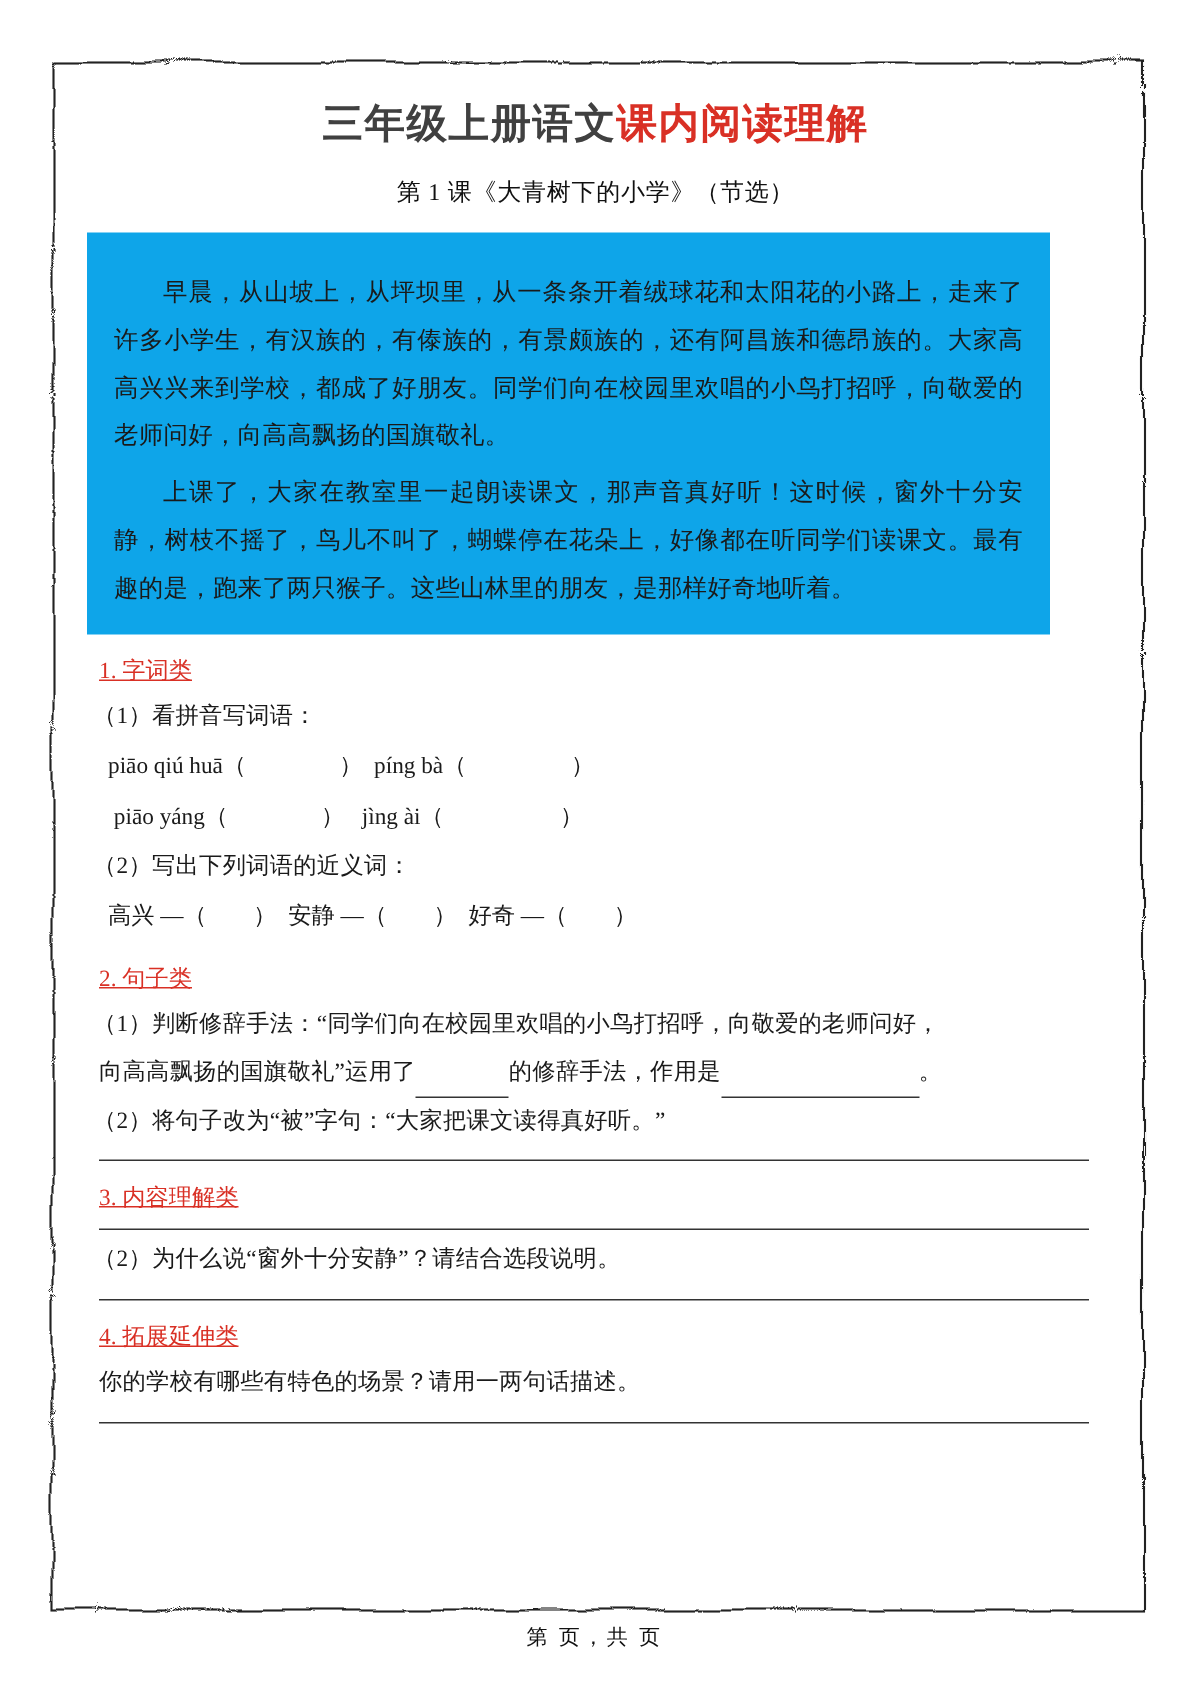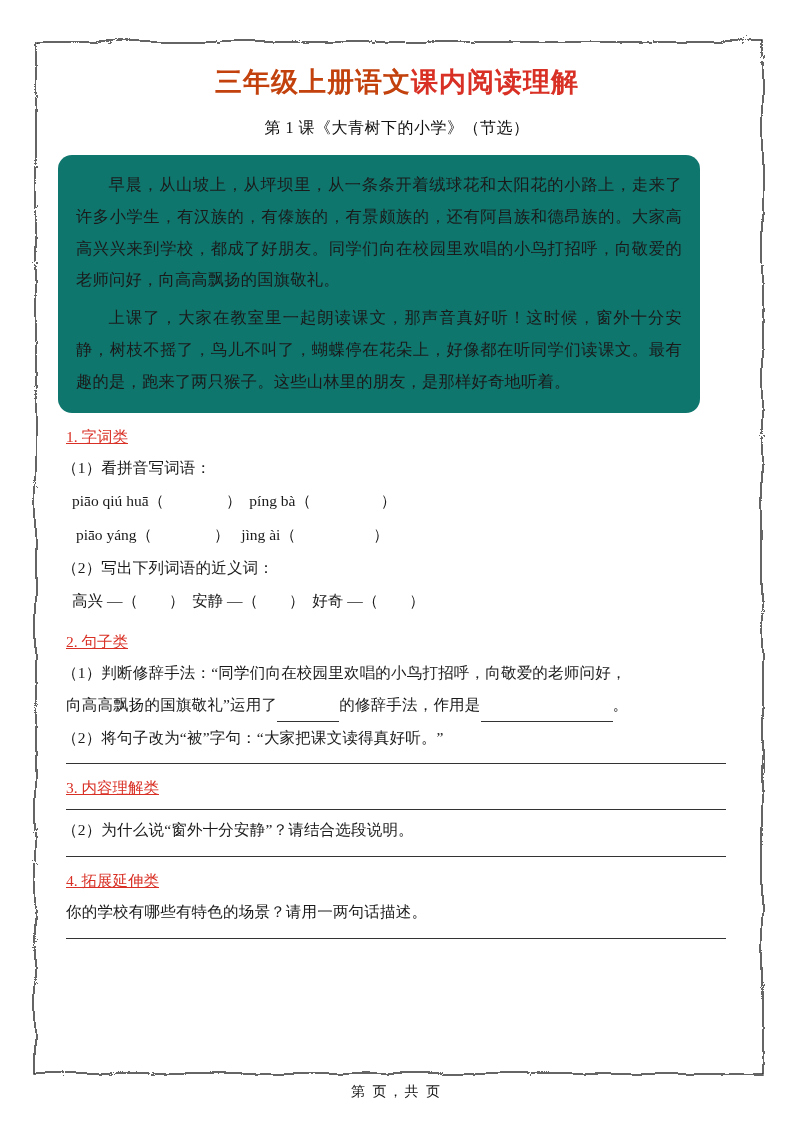--- a/index.html
+++ b/index.html
@@ -37,36 +37,35 @@
     width: 678px;
   }
   .doc-title {
     text-align: center;
     font-size: 27px;
     font-weight: bold;
     letter-spacing: 1px;
     margin: 12px 0 0 0;
     font-family: "Liberation Serif", "DejaVu Serif", serif;
   }
-  .doc-title .black { color: #c2410c; margin-top: 47px; }
+  .doc-title .black { color: #404040; margin-top: 47px; }
   .doc-title .red { color: #d93025; }
   .subtitle {
     text-align: center;
     font-size: 16px;
     margin-top: 18px;
     color: #111;
     letter-spacing: 0.5px;
   }
   .passage {
-    background: #0f766e;
+    background: #0ea5e9;
     margin-top: 16px;
-    padding: 14px 18px 16px 18px;
+    padding: 24px 18px 16px 18px;
     width: 642px;
     box-sizing: border-box;
-    border-radius: 14px;
   }
   .passage p {
     margin: 0 0 6px 0;
     font-size: 16.3px;
     line-height: 1.95;
     text-align: justify;
     text-indent: 2em;
     letter-spacing: 0.2px;
   }
   .passage p:last-child { margin-bottom: 0; }

